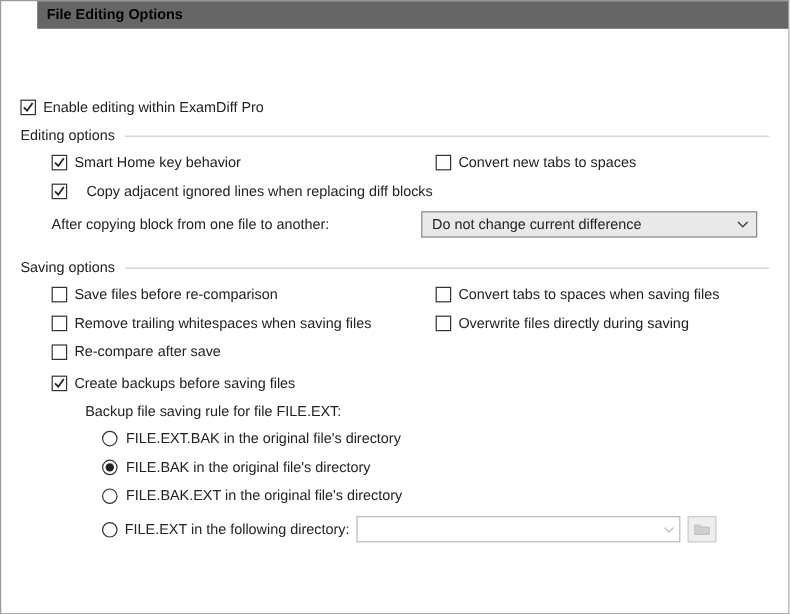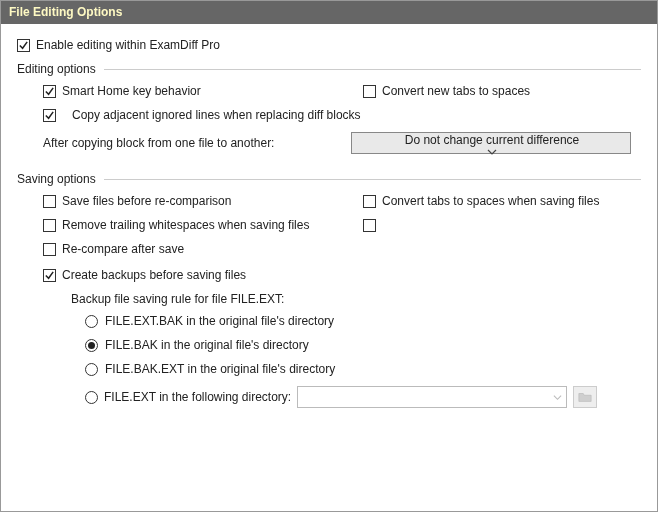--- a/index.html
+++ b/index.html
@@ -13,29 +13,31 @@
   .window {
     width: 658px;
     height: 512px;
     border: 1px solid #999;
     background: #fff;
     display: flex;
     flex-direction: column;
   }
   .titlebar {
     background: #666;
-    color: #fef9c3;
+    color: #000000;
     font-weight: bold;
     padding: 4px 8px 5px 8px;
     font-size: 12px;
+    margin-left: 30px;
   }
   .content {
     padding: 14px 16px 28px 16px;
     flex: 1;
     overflow: hidden;
+    margin-top: 44px;
   }
   .row-cb {
     display: flex;
     align-items: center;
     gap: 6px;
     margin-bottom: 10px;
   }
   .cb {
     width: 13px; height: 13px;
     border: 1px solid #333;
@@ -70,21 +72,20 @@
   .grid2 .cell { margin-bottom: 0; }
   .select {
     border: 1px solid #888;
     background: #e9e9e9;
     height: 22px;
     display: flex;
     align-items: center;
     justify-content: space-between;
     padding: 0 6px 0 8px;
     width: 280px;
-    flex-direction: column;
   }
   .select .chev svg { width: 10px; height: 10px; display:block; }
   .after-copy-row {
     display: flex;
     align-items: center;
     padding-left: 26px;
     gap: 10px;
     margin-top: 10px;
   }
   .after-copy-row .lbl2 { width: 298px; }
@@ -212,20 +213,21 @@
       <div class="row-cb">
         <span class="cb"></span>
         <span>Convert tabs to spaces when saving files</span>
       </div>
       <div class="row-cb">
         <span class="cb"></span>
         <span>Remove trailing whitespaces when saving files</span>
       </div>
       <div class="row-cb">
         <span class="cb"></span>
+        <span>Overwrite files directly during saving</span>
       </div>
       <div class="row-cb">
         <span class="cb"></span>
         <span>Re-compare after save</span>
       </div>
       <div></div>
     </div>
 
     <div class="row-cb" style="padding-left:26px; margin-top:12px;">
       <span class="cb">

